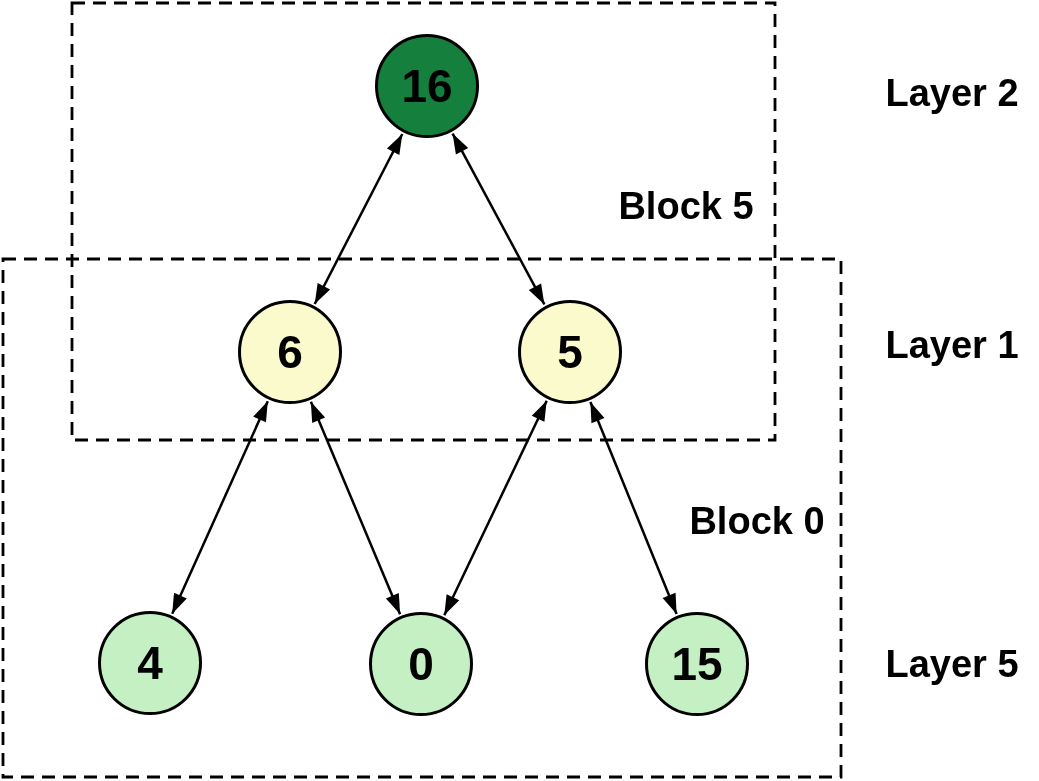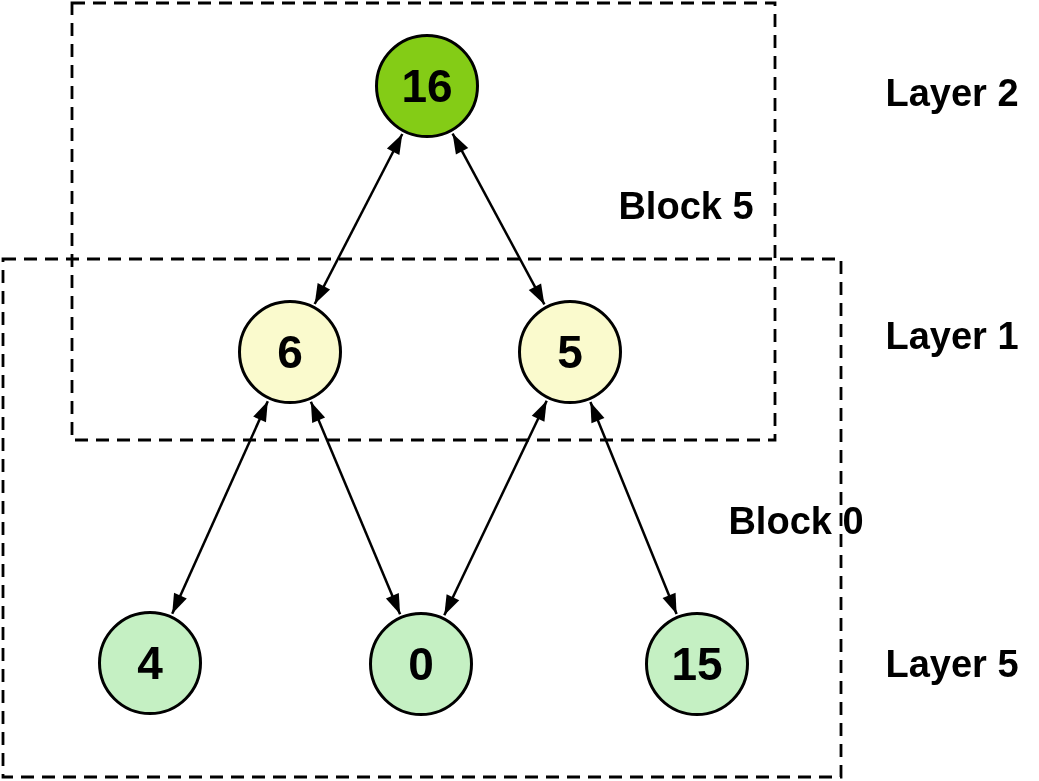--- a/index.html
+++ b/index.html
@@ -72,27 +72,27 @@
     <g id="edges-g">
         <line x1="402.3" y1="134.0" x2="314.7" y2="304.0" class="edge-line" marker-end="url(#arrow-end)" marker-start="url(#arrow-start)"></line>
         <line x1="452.6" y1="133.6" x2="544.4" y2="304.4" class="edge-line" marker-end="url(#arrow-end)" marker-start="url(#arrow-start)"></line>
         <line x1="267.8" y1="401.2" x2="172.2" y2="613.8" class="edge-line" marker-end="url(#arrow-end)" marker-start="url(#arrow-start)"></line>
         <line x1="310.9" y1="401.8" x2="400.1" y2="614.2" class="edge-line" marker-end="url(#arrow-end)" marker-start="url(#arrow-start)"></line>
         <line x1="546.7" y1="400.7" x2="444.3" y2="615.3" class="edge-line" marker-end="url(#arrow-end)" marker-start="url(#arrow-start)"></line>
         <line x1="590.4" y1="402.0" x2="676.6" y2="614.0" class="edge-line" marker-end="url(#arrow-end)" marker-start="url(#arrow-start)"></line>
       </g>
   </svg>
   <div id="nodes-g">
-      <div class="node" style="left: 375px; top: 34px; width: 104px; height: 104px; background: #84cc16;">16</div>
+      <div class="node" style="left: 375px; top: 34px; width: 104px; height: 104px; background: #15803d;">16</div>
       <div class="node" style="left: 238px; top: 300px; width: 104px; height: 104px; background: rgb(250, 250, 205);">6</div>
       <div class="node" style="left: 518px; top: 300px; width: 104px; height: 104px; background: rgb(250, 250, 205);">5</div>
       <div class="node" style="left: 98px; top: 611px; width: 104px; height: 104px; background: rgb(197, 240, 195);">4</div>
       <div class="node" style="left: 369px; top: 612px; width: 104px; height: 104px; background: rgb(197, 240, 195);">0</div>
       <div class="node" style="left: 645px; top: 612px; width: 104px; height: 104px; background: rgb(197, 240, 195);">15</div>
     </div>
   <div id="labels-g">
       <div class="block-label" style="left: 686px; top: 206px;">Block 5</div>
-      <div class="block-label" style="left: 757px; top: 521px; margin-left: 39px;">Block 0</div>
+      <div class="block-label" style="left: 757px; top: 521px;">Block 0</div>
       <div class="side-label" style="left: 952px; top: 93px;">Layer 2</div>
-      <div class="side-label" style="left: 952px; top: 336px;">Layer 1</div>
+      <div class="side-label" style="left: 952px; top: 345px;">Layer 1</div>
       <div class="side-label" style="left: 952px; top: 664px;">Layer 5</div>
     </div>
 </div>
 
 </body></html>

